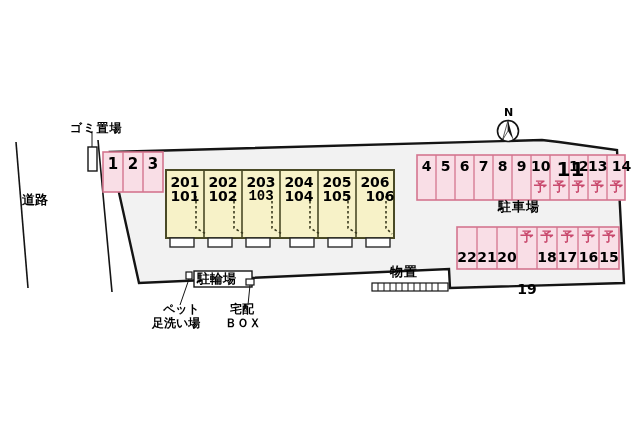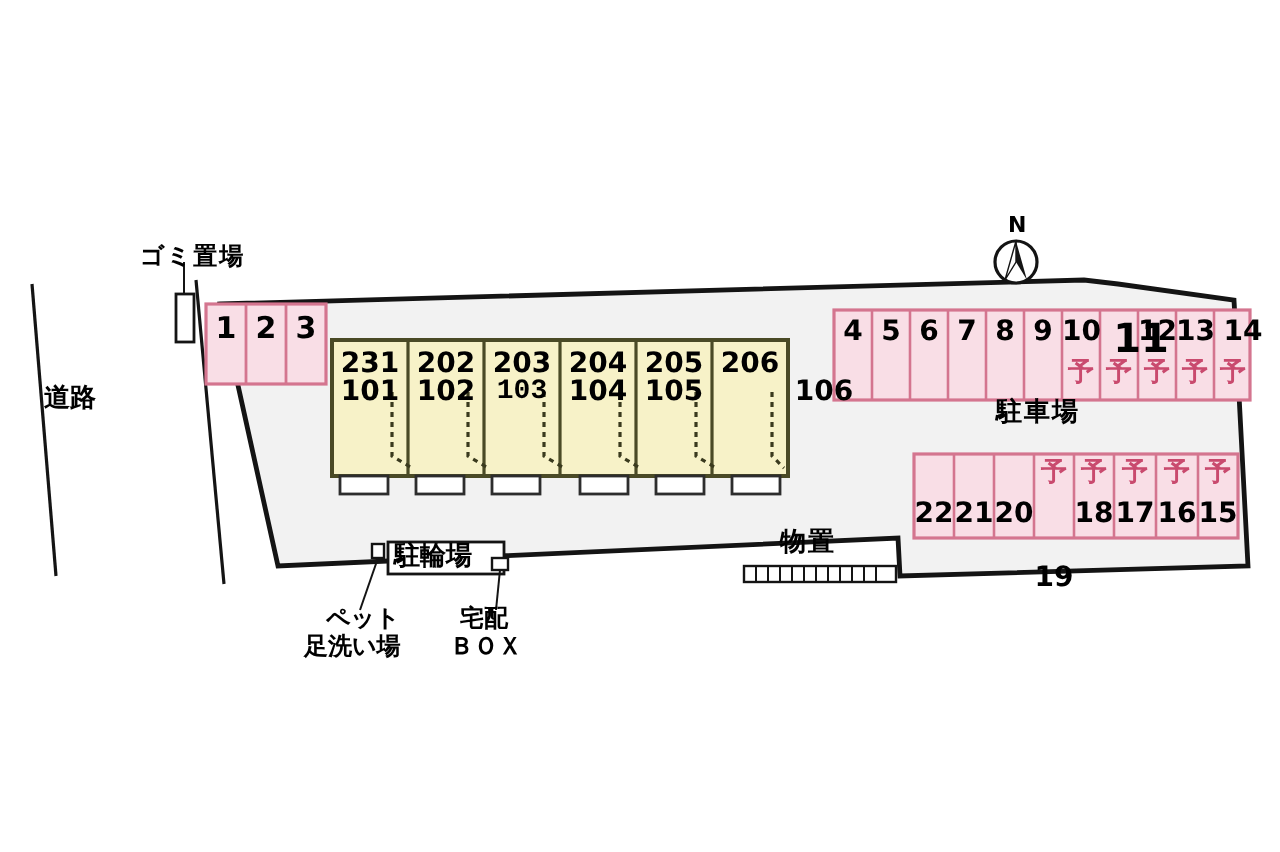--- a/index.html
+++ b/index.html
@@ -214,31 +214,31 @@
   <div class="stall-num" style="left:557px; top:250px; width:21px; font-size:14px;">17</div>
   <div class="stall-num" style="left:578px; top:250px; width:21px; font-size:14px;">16</div>
   <div class="stall-num" style="left:599px; top:250px; width:20px; font-size:14px;">15</div>
 
   <div class="yoyaku" style="left:517px; top:230px; width:20px; font-size:13px;">予</div>
   <div class="yoyaku" style="left:537px; top:230px; width:20px; font-size:13px;">予</div>
   <div class="yoyaku" style="left:557px; top:230px; width:21px; font-size:13px;">予</div>
   <div class="yoyaku" style="left:578px; top:230px; width:21px; font-size:13px;">予</div>
   <div class="yoyaku" style="left:599px; top:230px; width:20px; font-size:13px;">予</div>
 
-  <div class="unit-txt" style="left:166px; top:175px; width:38px; font-size:14px;">231</div>
+  <div class="unit-txt" style="left:166px; top:175px; width:38px; font-size:14px;">201</div>
   <div class="unit-txt" style="left:166px; top:189px; width:38px; font-size:14px;">101</div>
 
   <div class="unit-txt" style="left:204px; top:175px; width:38px; font-size:14px;">202</div>
   <div class="unit-txt" style="left:204px; top:189px; width:38px; font-size:14px;">102</div>
 
   <div class="unit-txt" style="left:242px; top:175px; width:38px; font-size:14px;">203</div>
   <div class="unit-txt" style="left:242px; top:189px; width:38px; font-size:14px;font-family:Liberation Mono, monospace;">103</div>
 
   <div class="unit-txt" style="left:280px; top:175px; width:38px; font-size:14px;">204</div>
   <div class="unit-txt" style="left:280px; top:189px; width:38px; font-size:14px;">104</div>
 
   <div class="unit-txt" style="left:318px; top:175px; width:38px; font-size:14px;">205</div>
   <div class="unit-txt" style="left:318px; top:189px; width:38px; font-size:14px;">105</div>
 
   <div class="unit-txt" style="left:356px; top:175px; width:38px; font-size:14px;">206</div>
-  <div class="unit-txt" style="left:356px; top:189px; width:48px; font-size:14px;margin-left:32px;">106</div>
+  <div class="unit-txt" style="left:356px; top:189px; width:48px; font-size:14px;">106</div>
 
 </div>
 
 </body></html>

